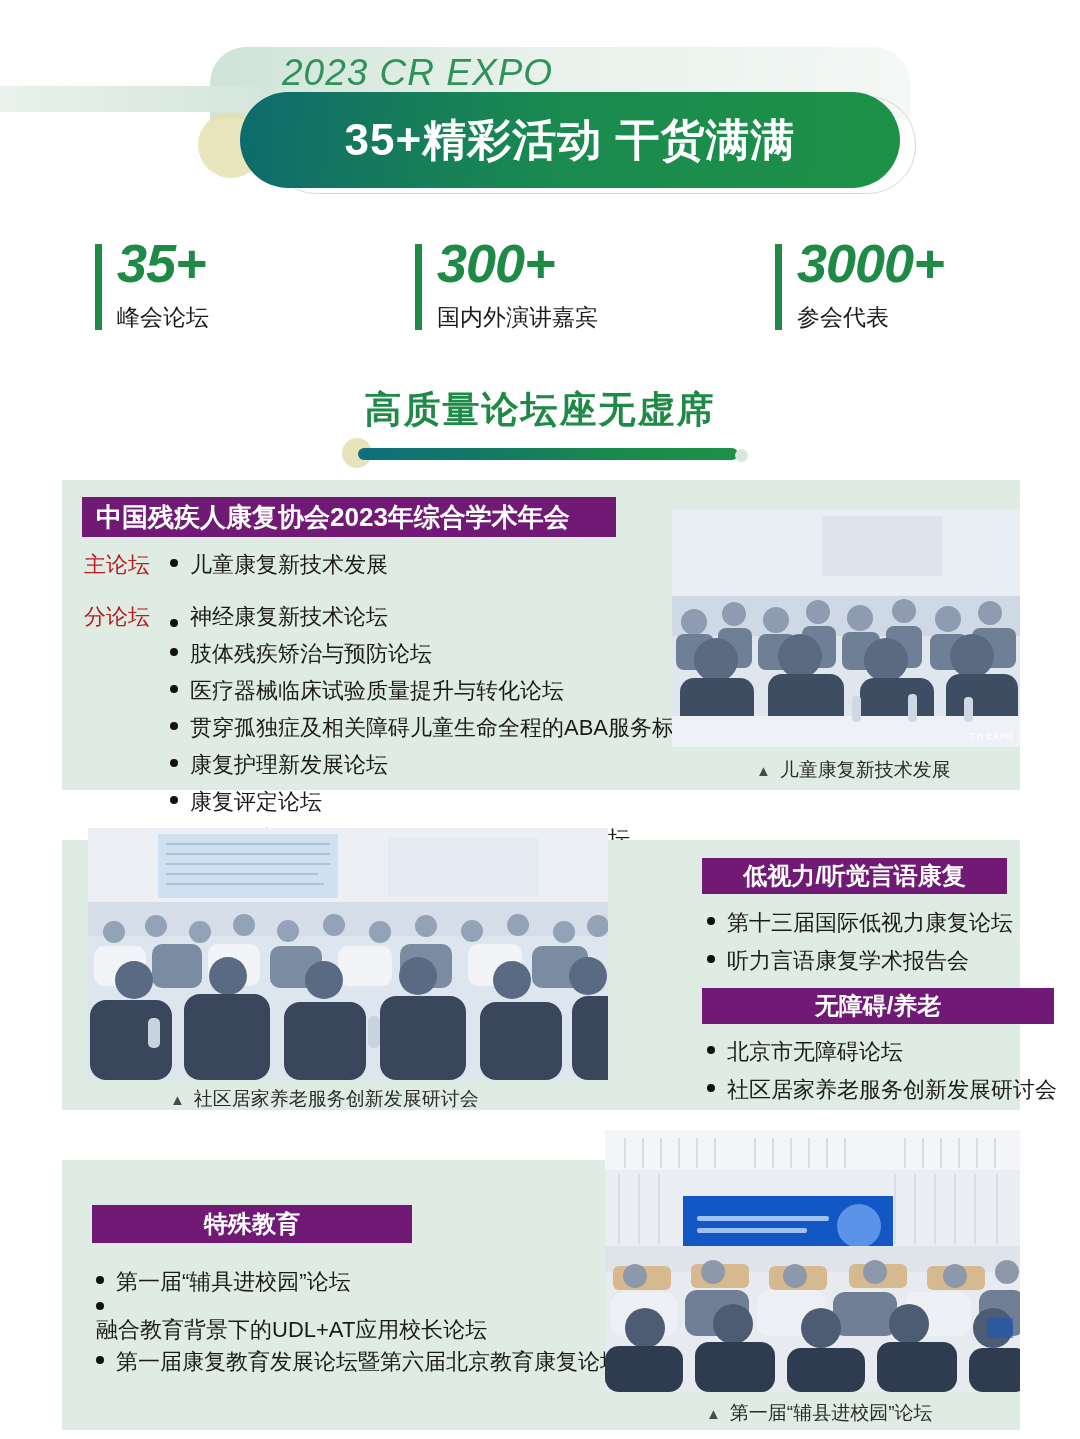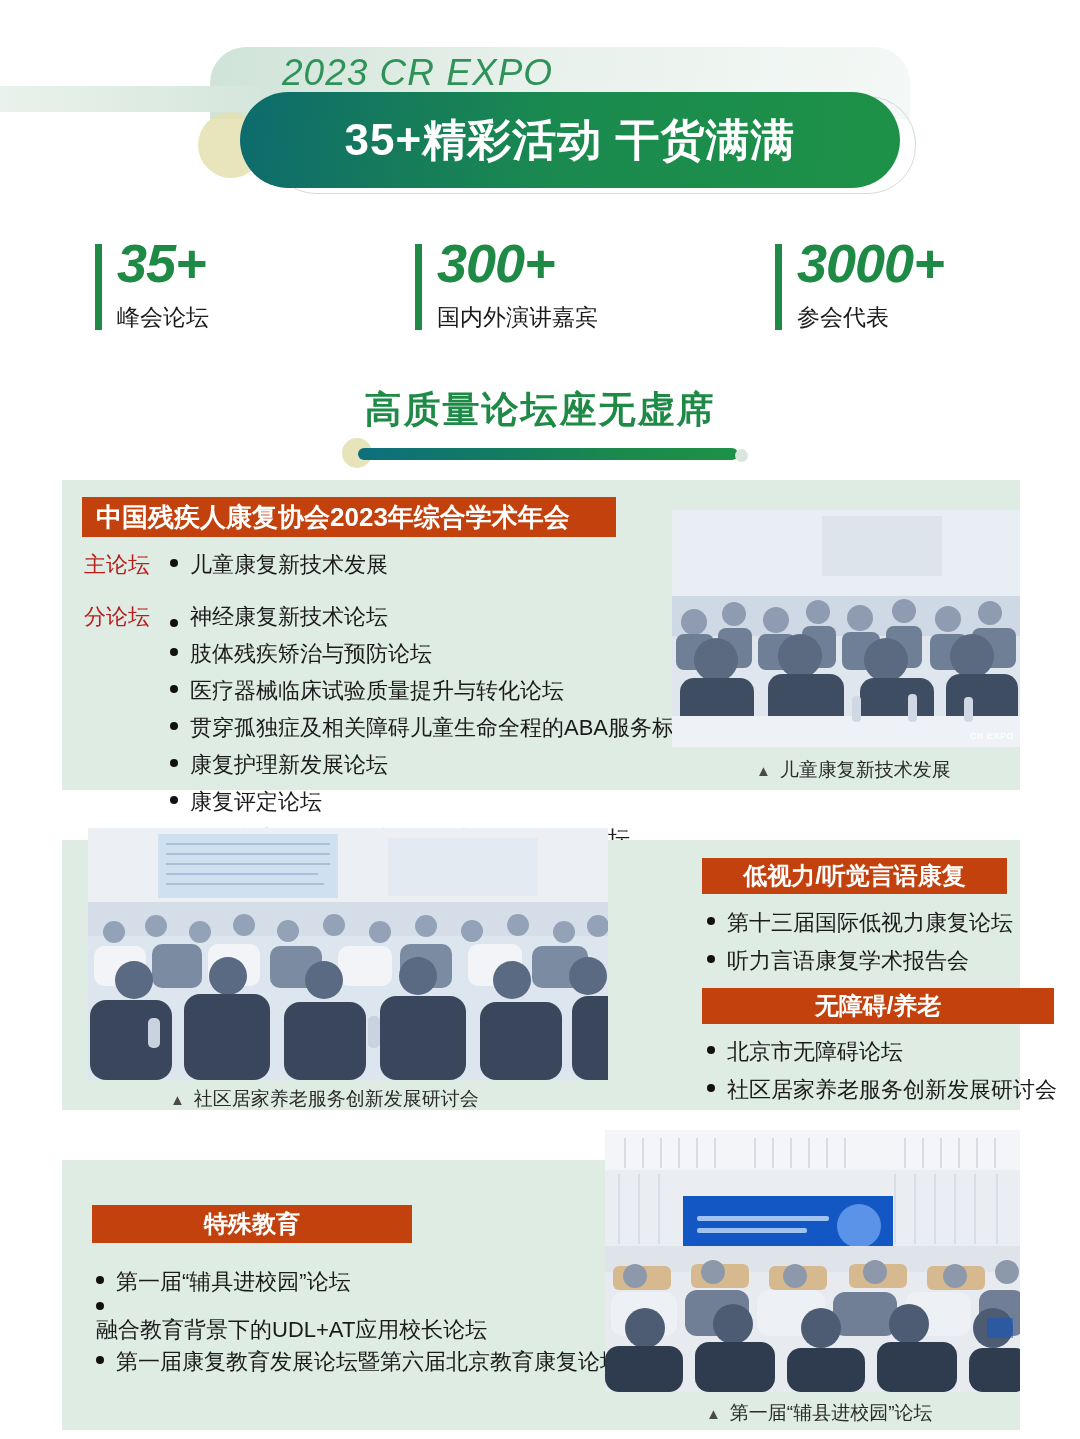--- a/index.html
+++ b/index.html
@@ -162,21 +162,21 @@
   .card {
     position: absolute;
     background: #dfece4;
   }
   .card-1 { left: 62px; top: 480px; width: 958px; height: 310px; }
   .card-2 { left: 62px; top: 840px; width: 958px; height: 270px; }
   .card-3 { left: 62px; top: 1160px; width: 958px; height: 270px; }
 
   .banner {
     position: absolute;
-    background: #c2410c;
+    background: #701a75;
     color: #ffffff;
     font-weight: bold;
     display: flex;
     align-items: center;
     white-space: nowrap;
   }
 
   .card1-banner {
     left: 20px; top: 17px;
     width: 520px; height: 40px;

